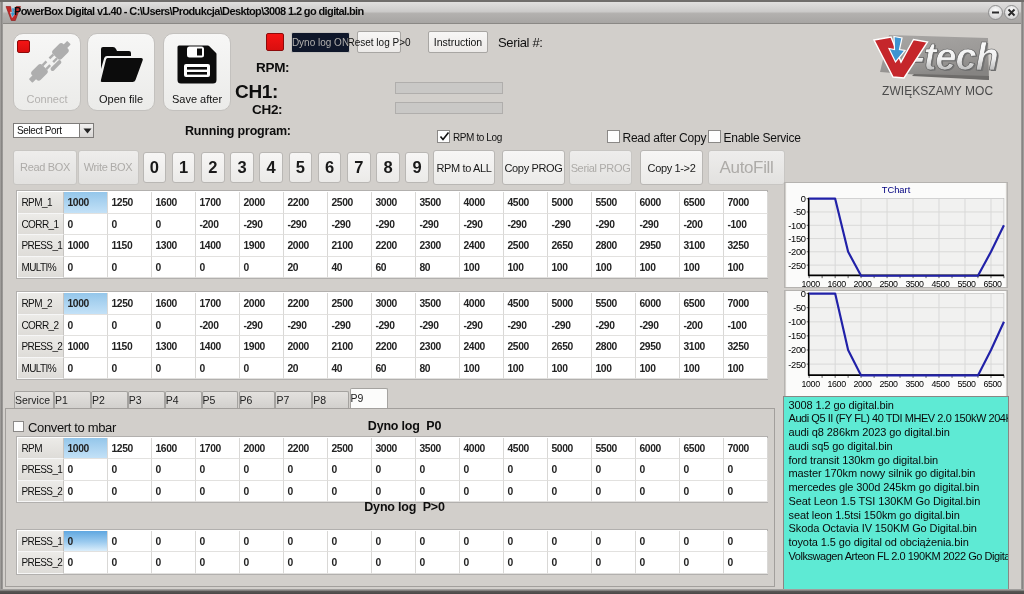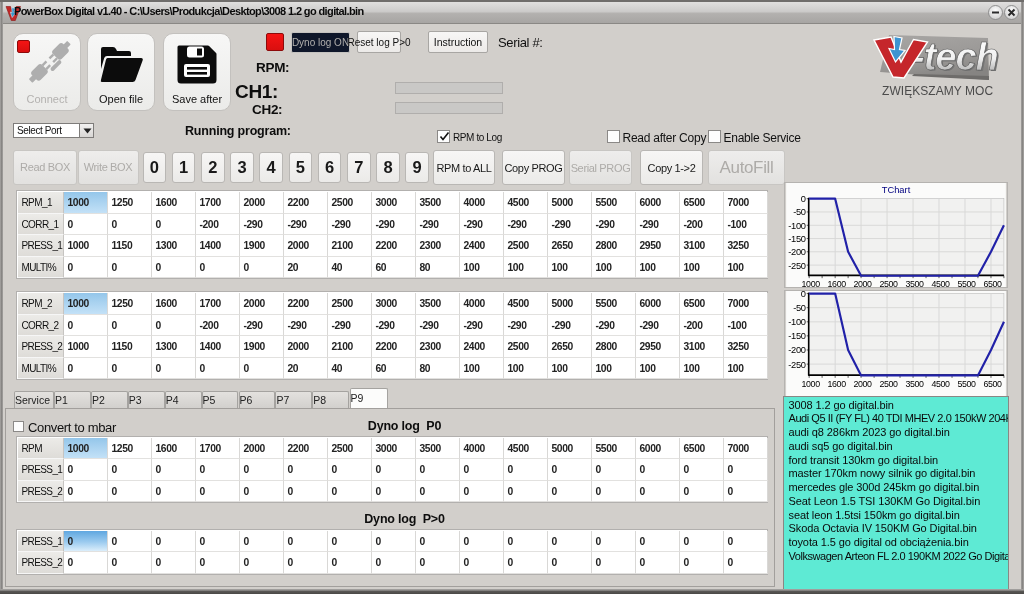--- a/index.html
+++ b/index.html
@@ -359,21 +359,21 @@
       <div class="td">0</div>
       <div class="td">0</div>
       <div class="td">0</div>
       <div class="td">0</div>
       <div class="td">0</div>
       <div class="td">0</div>
       <div class="td">0</div>
       <div class="td">0</div>
     </div>
   </div>
-<div class="dynotitle" style="left:28px;top:512px">Dyno log&nbsp; P&gt;0</div>
+<div class="dynotitle" style="left:28px;top:500px">Dyno log&nbsp; P&gt;0</div>
 <div class="tbl" style="left:16px;top:528.5px;width:752.4px;height:46.0px">
     <div class="trow" style="top:1.0px">
       <div class="th">PRESS_1</div>
       <div class="td sel2">0</div>
       <div class="td">0</div>
       <div class="td">0</div>
       <div class="td">0</div>
       <div class="td">0</div>
       <div class="td">0</div>
       <div class="td">0</div>

